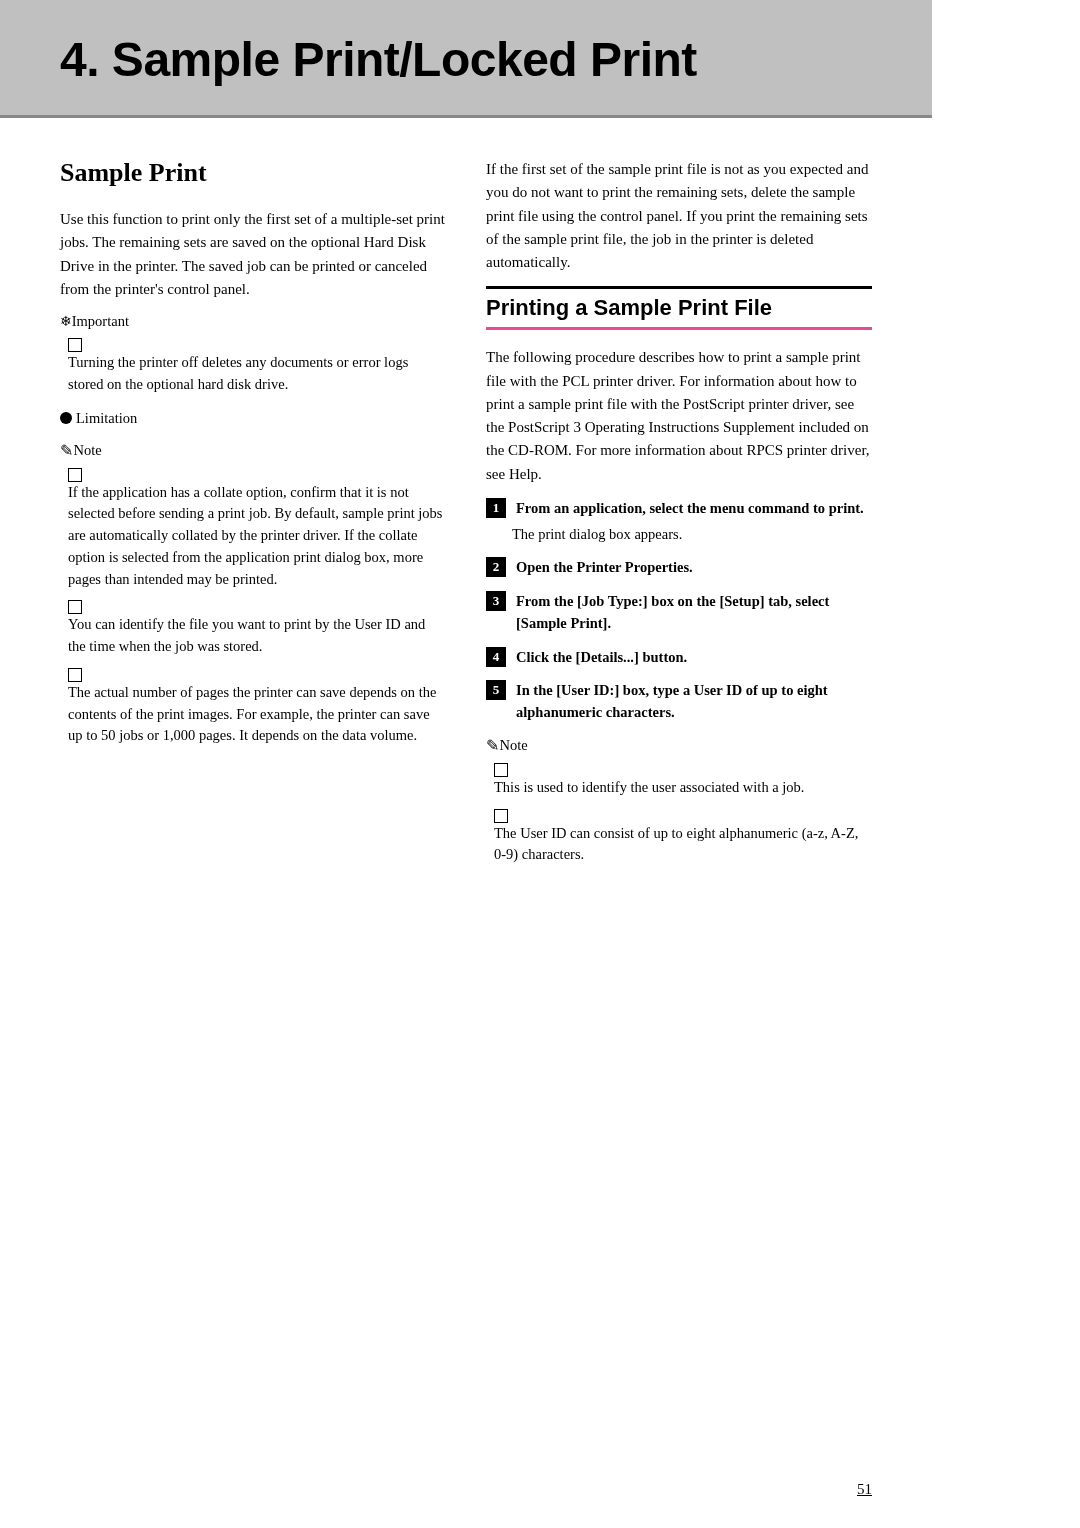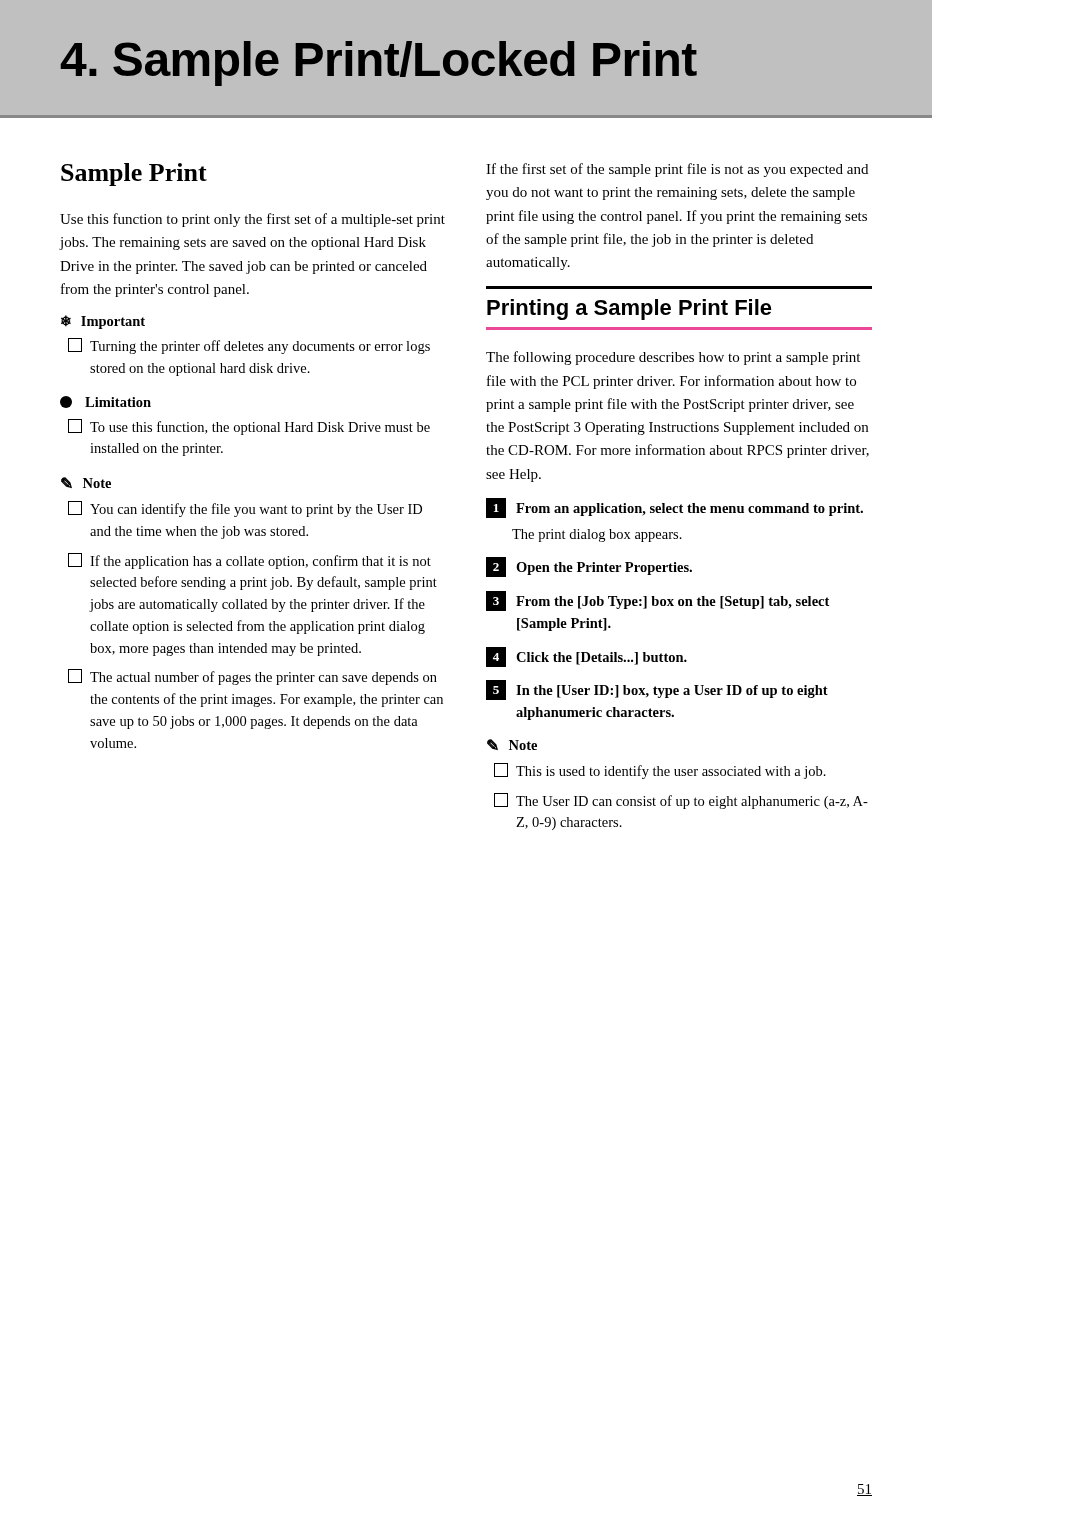--- a/index.html
+++ b/index.html
@@ -77,43 +77,44 @@
       line-height: 1.55;
       font-size: 15px;
     }
 
     
     .notice-block {
       margin-bottom: 14px;
     }
 
     .notice-title {
-      font-weight: bold;
+      font-weight: normal;
       font-size: 14.5px;
       margin-bottom: 6px;
       display: flex;
       align-items: center;
-      gap: 9px;
+      gap: 0;
     }
 
     .notice-title .icon-limitation {
       display: inline-block;
       width: 12px;
       height: 12px;
       background: #000;
       border-radius: 50%;
       margin-right: 4px;
       flex-shrink: 0;
     }
 
     .notice-item {
       display: flex;
-      gap: 8px;
+      gap: 0;
       margin-bottom: 8px;
       padding-left: 8px;
+      flex-direction: column;
     }
 
     .checkbox {
       flex-shrink: 0;
       width: 14px;
       height: 14px;
       border: 1.5px solid #000;
       margin-top: 2px;
       display: inline-block;
     }
@@ -209,38 +210,34 @@
           <span class="checkbox"></span>
           <span class="notice-item-text">Turning the printer off deletes any documents or error logs stored on the optional hard disk drive.</span>
         </div>
       </div>
 
       <div class="notice-block">
         <div class="notice-title">
           <span class="icon-limitation"></span>
           <span>Limitation</span>
         </div>
-        <div class="notice-item">
-          <span class="checkbox"></span>
-          <span class="notice-item-text">To use this function, the optional Hard Disk Drive must be installed on the printer.</span>
-        </div>
       </div>
 
       <div class="notice-block">
         <div class="notice-title">
           <span class="pencil-icon"></span>
           <span>Note</span>
         </div>
         <div class="notice-item">
           <span class="checkbox"></span>
-          <span class="notice-item-text">You can identify the file you want to print by the User ID and the time when the job was stored.</span>
+          <span class="notice-item-text">If the application has a collate option, confirm that it is not selected before sending a print job. By default, sample print jobs are automatically collated by the printer driver. If the collate option is selected from the application print dialog box, more pages than intended may be printed.</span>
         </div>
         <div class="notice-item">
           <span class="checkbox"></span>
-          <span class="notice-item-text">If the application has a collate option, confirm that it is not selected before sending a print job. By default, sample print jobs are automatically collated by the printer driver. If the collate option is selected from the application print dialog box, more pages than intended may be printed.</span>
+          <span class="notice-item-text">You can identify the file you want to print by the User ID and the time when the job was stored.</span>
         </div>
         <div class="notice-item">
           <span class="checkbox"></span>
           <span class="notice-item-text">The actual number of pages the printer can save depends on the contents of the print images. For example, the printer can save up to 50 jobs or 1,000 pages. It depends on the data volume.</span>
         </div>
       </div>
 
     </div>
 
     <div class="right-column">

